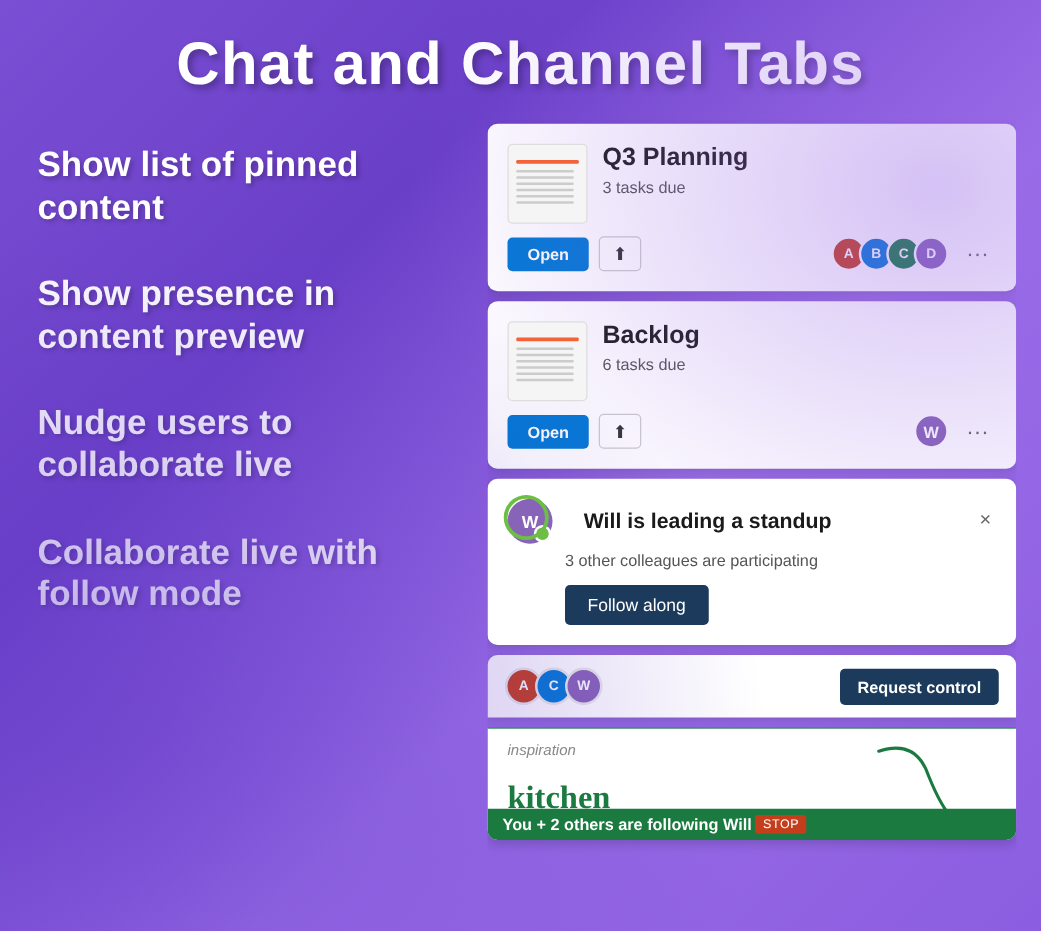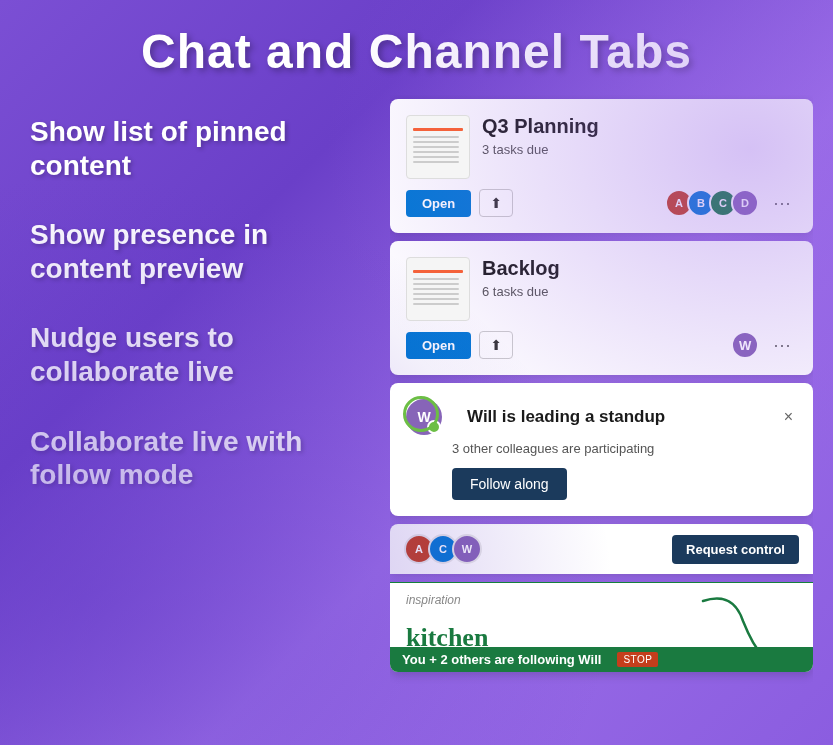--- a/index.html
+++ b/index.html
@@ -381,21 +381,21 @@
       bottom: 0;
       left: 0;
       right: 0;
       background: #1a7a40;
       color: white;
       font-size: 13px;
       font-weight: 600;
       padding: 5px 12px;
       display: flex;
       align-items: center;
-      gap: 16px;
+      gap: 3px;
       text-align: center;
     }
 
     .stop-badge {
       background: #c43e1c;
       color: white;
       font-size: 10px;
       font-weight: 400;
       padding: 2px 6px;
       border-radius: 2px;

